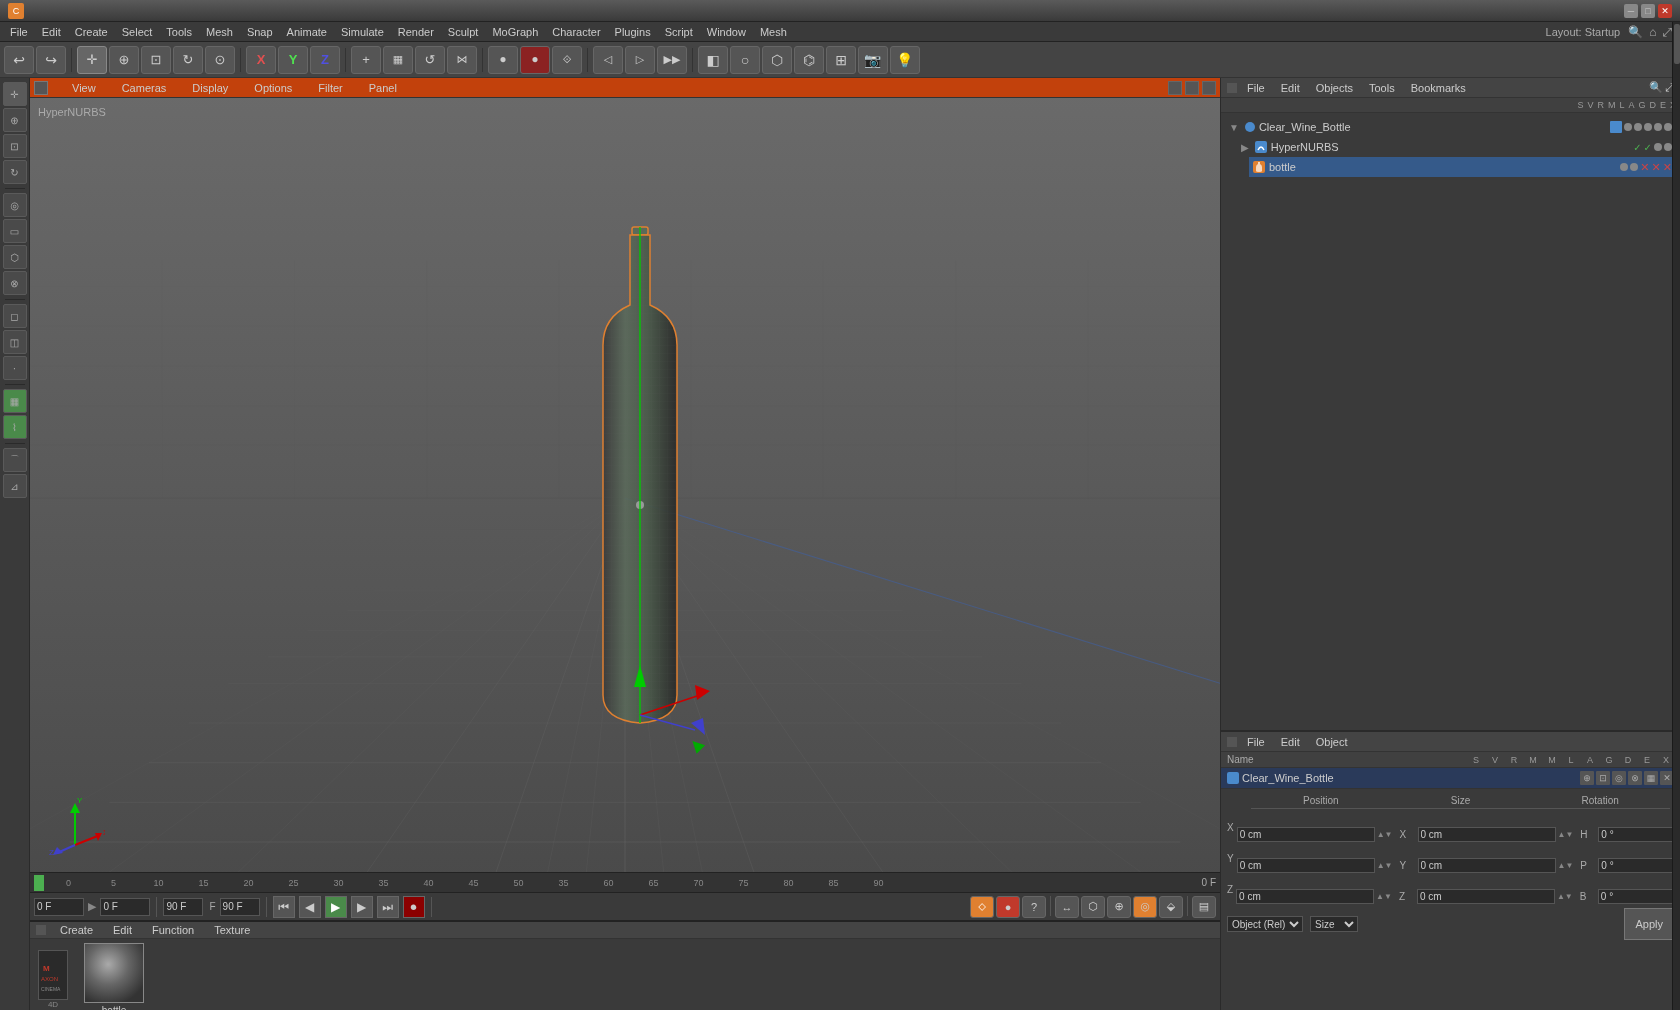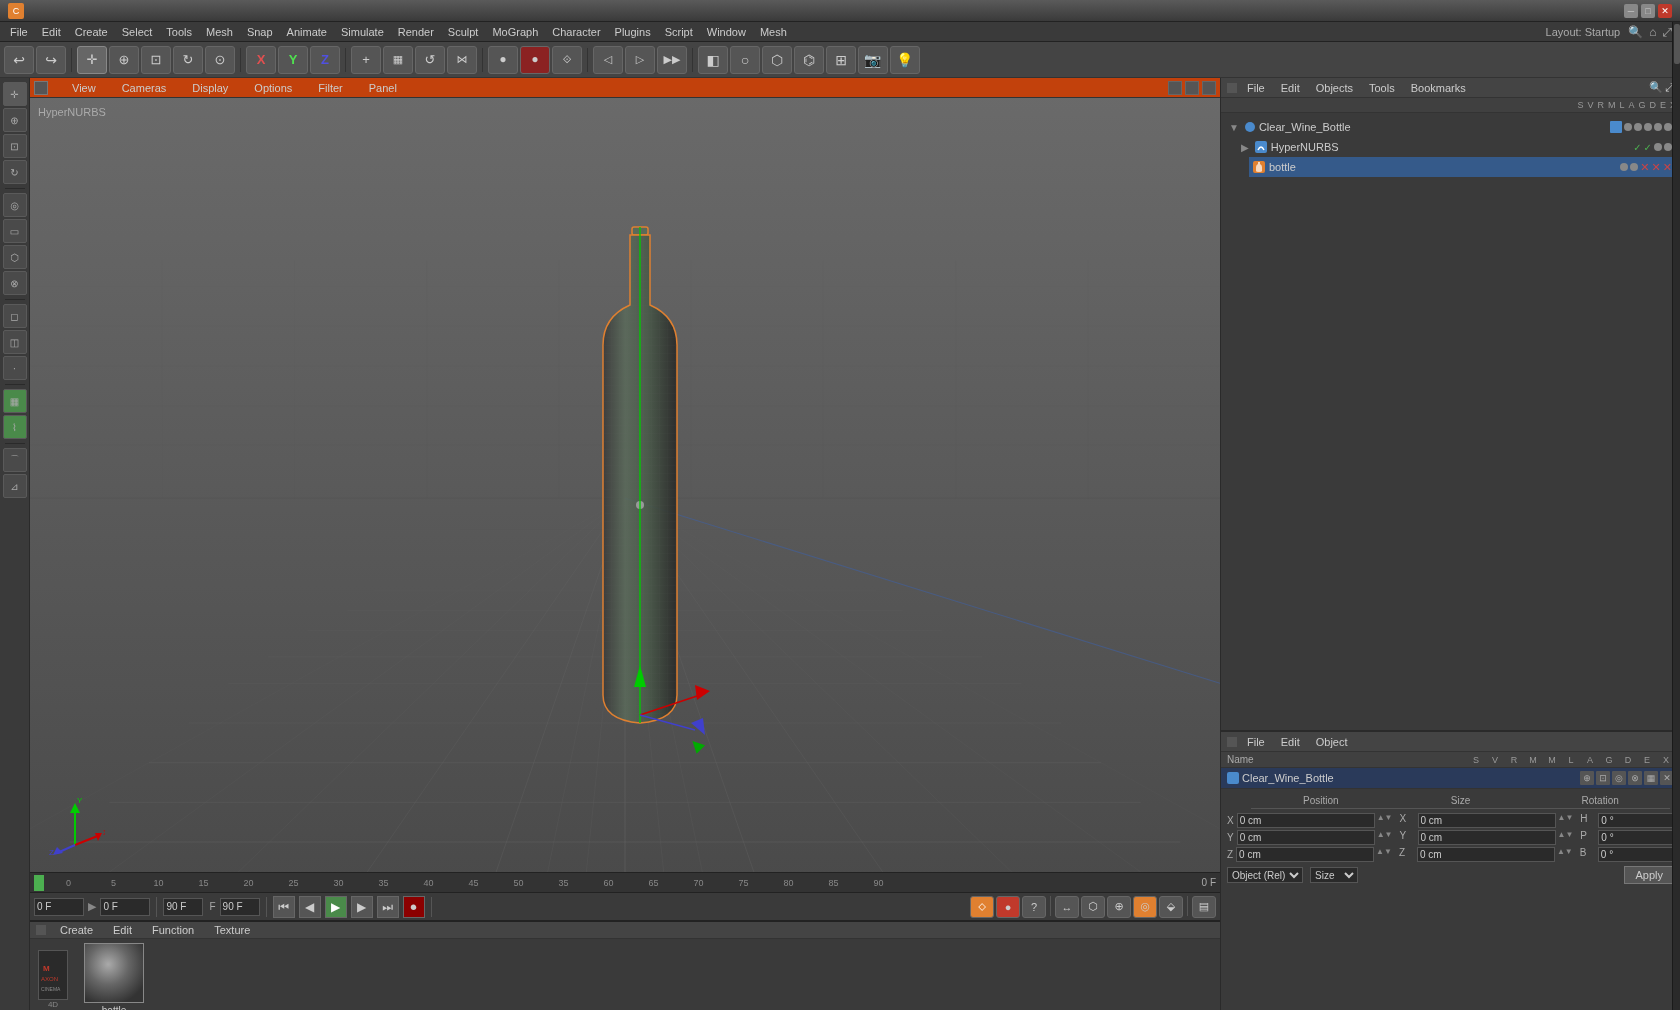--- a/index.html
+++ b/index.html
@@ -106,25 +106,25 @@
     #attr-panel {
       height: 280px; border-top: 2px solid #2a2a2a; display: flex; flex-direction: column;
     }
     #attr-menubar {
       height: 20px; background: #444; display: flex; align-items: center;
       padding: 0 6px; gap: 4px; border-bottom: 1px solid #333;
     }
     #attr-content { padding: 6px; flex: 1; }
     .coords-row { display: flex; gap: 3px; margin-bottom: 2px; align-items: center; }
     .coords-label { width: 16px; font-size: 10px; color: #aaa; text-align: right; }
-    .coords-group { display: flex; flex: 1; gap: 2px; }
+    .coords-group { display: flex; align-items: center; flex: 1; gap: 2px; margin-top: 14px; }
     .coords-group-label { font-size: 10px; color: #aaa; width: 16px; }
     .coords-input { flex: 1; height: 15px; background: #2a2a2a; border: 1px solid #555; color: #ccc; font-size: 10px; padding: 0 2px; }
     .coords-arrow { font-size: 8px; color: #888; cursor: pointer; }
-    .apply-btn { padding: 2px 10px; background: #555; border: 1px solid #777; color: #ccc; font-size: 11px; cursor: pointer; }
+    .apply-btn { padding: 9px 10px; background: #555; border: 1px solid #777; color: #ccc; font-size: 11px; cursor: pointer; }
     .dropdown-select { height: 16px; background: #2a2a2a; border: 1px solid #555; color: #ccc; font-size: 10px; }
 
     
     #timeline {
       height: 20px; background: #333; display: flex; align-items: center;
       padding: 0 4px; overflow: hidden; border-top: 1px solid #222;
     }
     .tl-tick { font-size: 9px; color: #888; margin-right: 0; width: 45px; text-align: center; }
 
     

